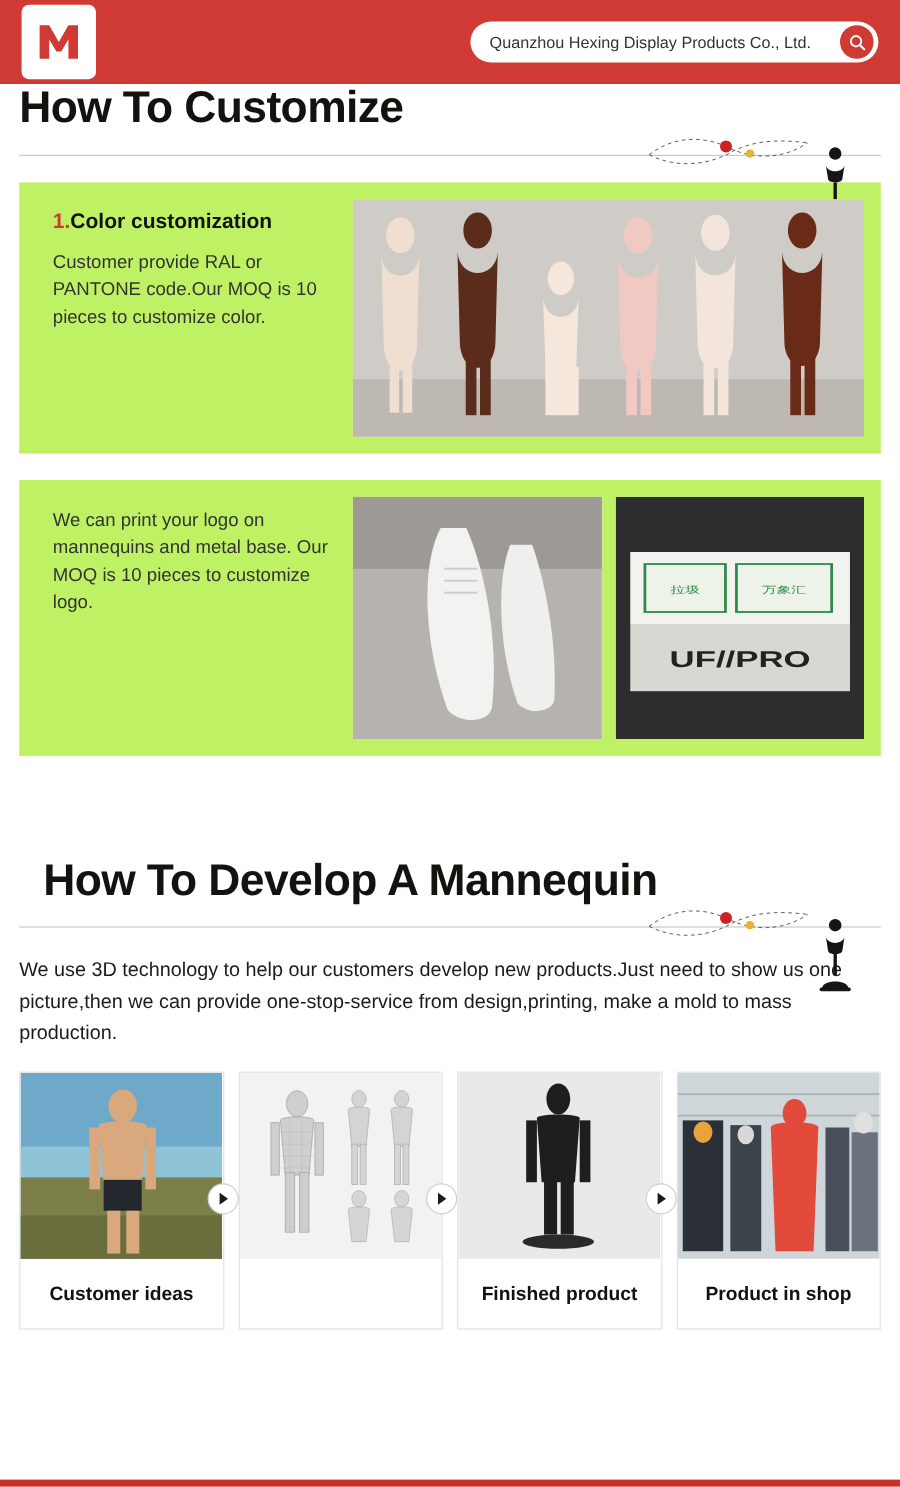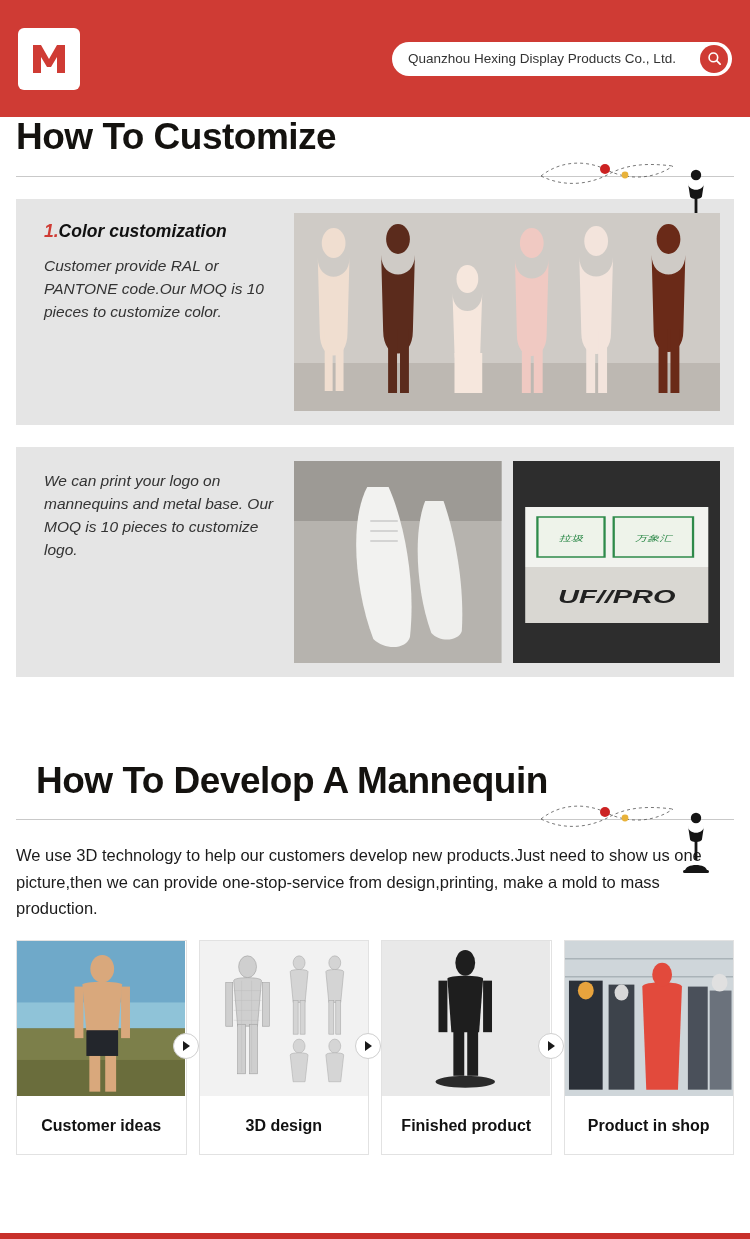--- a/index.html
+++ b/index.html
@@ -13,21 +13,21 @@
   .page {
     width: 750px;
     height: 1239px;
     position: relative;
     background: #ffffff;
     border-bottom: 6px solid #c8302a;
   }
 
   
   .header {
-    height: 117px;
+    height: 70px;
     background: #cf3b34;
     display: flex;
     align-items: center;
     padding: 0 18px;
     position: relative;
   }
   .logo {
     width: 62px;
     height: 62px;
     background: #ffffff;
@@ -102,26 +102,25 @@
     position: absolute;
     right: 18px;
     top: -10px;
     width: 40px;
     height: 66px;
   }
 
   
   .card {
     margin: 22px 16px 0 16px;
-    background: #e5e5e5;
+    background: #bef264;
     display: flex;
     align-items: stretch;
     padding: 14px;
     gap: 14px;
-    font-style: italic;
   }
   .card-text { width: 250px; flex: 0 0 250px; padding: 8px 6px 0 14px; }
   .card-title {
     font-size: 17.5px;
     font-weight: bold;
     color: #111;
     margin-bottom: 12px;
   }
   .card-title .num { color: #cf3b34; }
   .card-desc {
@@ -396,21 +395,20 @@
             <path d="M34 50 h28 M34 60 h28 M34 70 h28 M34 80 h26"></path>
             <path d="M42 40 v92 M52 40 v92"></path>
           </g>
         </svg>
       </div>
       <div class="arrow">
         <svg width="10" height="12" viewBox="0 0 10 12" aria-hidden="true">
           <path d="M2 1 L9 6 L2 11 Z" fill="#1a1a1a"></path>
         </svg>
       </div>
-      <div class="caption">3D design</div>
     </div>
 
     <div class="tile">
       <div class="thumb">
         <svg viewBox="0 0 170 157" preserveAspectRatio="none" aria-hidden="true">
           <rect width="170" height="157" fill="#e9e9e9"></rect>
           <ellipse cx="84" cy="22" rx="10" ry="13" fill="#1e1e1e"></ellipse>
           <path d="M66 38 C 66 34, 102 34, 102 38 L98 92 L70 92 Z" fill="#1e1e1e"></path>
           <rect x="72" y="90" width="11" height="46" fill="#1e1e1e"></rect>
           <rect x="86" y="90" width="11" height="46" fill="#1e1e1e"></rect>

